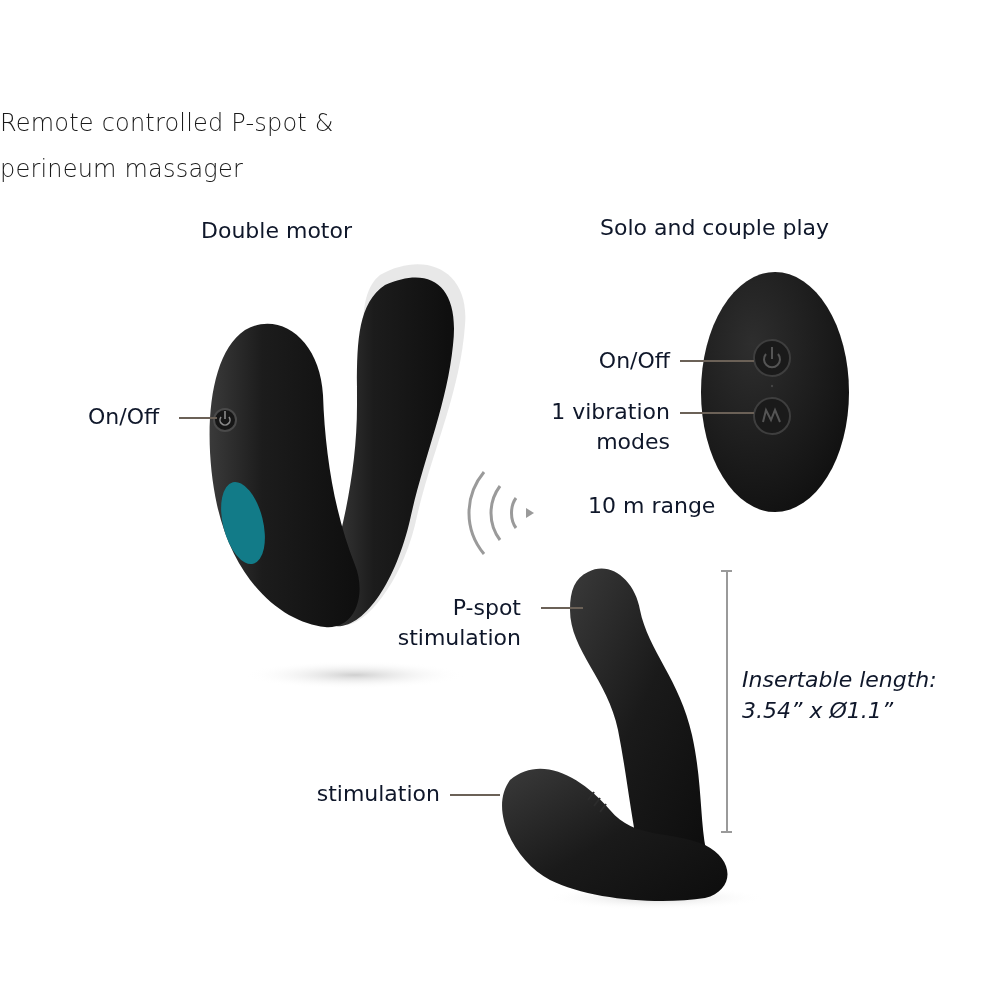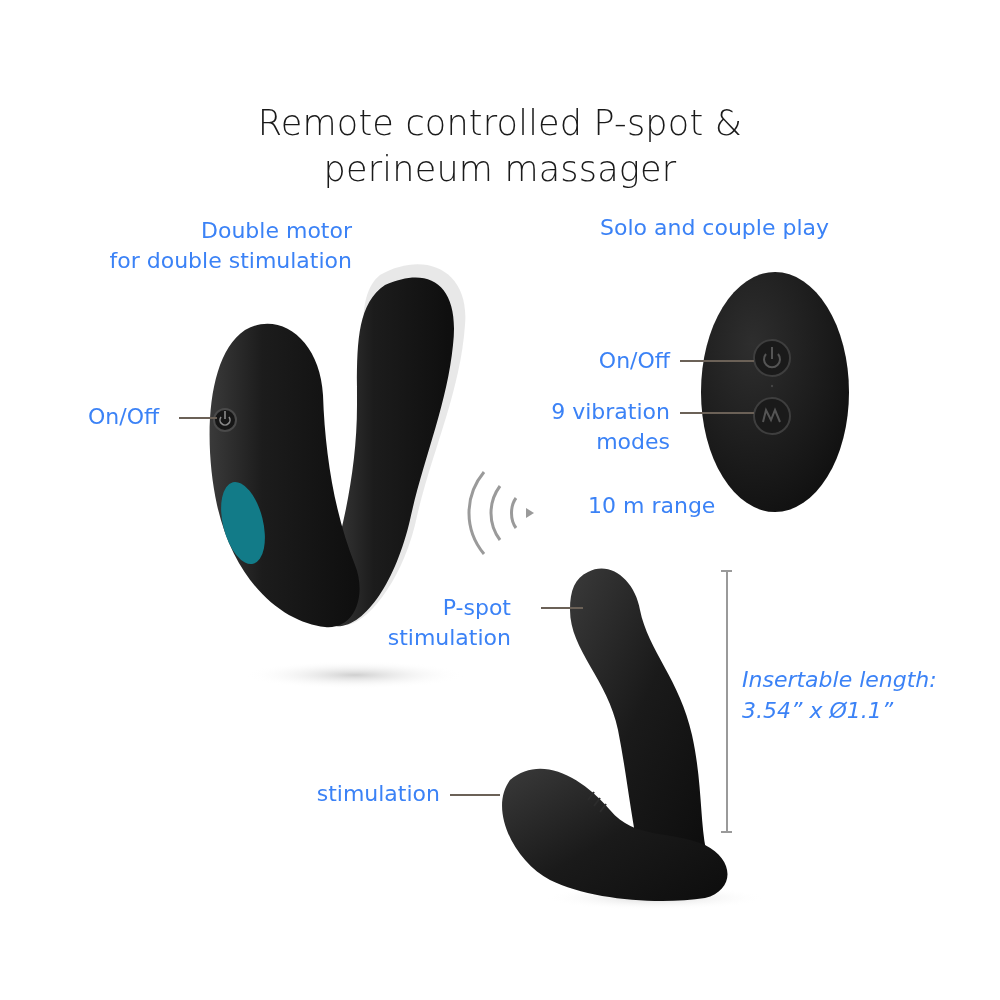--- a/index.html
+++ b/index.html
@@ -1,36 +1,35 @@
 <!DOCTYPE html>
 <html><head>
 <meta charset="utf-8">
 <style>
   html,body{margin:0;padding:0;background:#ffffff;}
   body{width:1000px;height:1000px;position:relative;overflow:hidden;
        font-family:"DejaVu Sans","Liberation Sans",sans-serif;color:#1a1a1a;}
   .abs{position:absolute;}
-  .title{left:0;width:1000px;top:100px;text-align:center;font-size:35px;line-height:46px;font-weight:300;letter-spacing:0.2px;}
-  .label{font-size:22px;line-height:30px;color:#3b82f6;white-space:nowrap;}
+  .title{left:0;width:1000px;top:100px;text-align:left;font-size:24px;line-height:46px;font-weight:300;letter-spacing:0.2px;}
+  .label{font-size:22px;line-height:30px;color:#0f172a;white-space:nowrap;}
   .right{text-align:right;}
   .center{text-align:left;}
   .leader{height:1.5px;background:#6b6157;}
   svg{position:absolute;overflow:visible;}
 </style>
 </head>
 <body>
 
 <div class="abs title">
   <div>Remote controlled P-spot &amp;</div>
   <div>perineum massager</div>
 </div>
 
 <div class="abs label right" style="left:60px;width:292px;top:216px;">
   <div>Double motor</div>
-  <div>for double stimulation</div>
 </div>
 
 <div class="abs label center" style="left:600px;width:290px;top:213px;">Solo and couple play</div>
 
 <svg style="left:195px;top:255px;" width="290" height="440" viewBox="0 0 290 440">
   <defs>
     <linearGradient id="bodyG" x1="0" y1="0" x2="1" y2="0">
       <stop offset="0" stop-color="#3a3a3a"></stop>
       <stop offset="0.35" stop-color="#1c1c1c"></stop>
       <stop offset="1" stop-color="#0e0e0e"></stop>
@@ -70,21 +69,21 @@
   <circle cx="72" cy="116" r="1.2" fill="#444"></circle>
   <g>
     <circle cx="72" cy="146" r="18" fill="#1a1a1a" stroke="#3e3e3e" stroke-width="2"></circle>
     <path d="M63 152 L66 140 L71 150 L75 140 L80 152" stroke="#555" stroke-width="2" fill="none"></path>
   </g>
 </svg>
 
 <div class="abs label right" style="left:560px;width:110px;top:346px;">On/Off</div>
 <div class="abs leader" style="left:680px;top:360px;width:74px;"></div>
 <div class="abs label right" style="left:520px;width:150px;top:397px;">
-  <div>9 vibration</div>
+  <div>1 vibration</div>
   <div>modes</div>
 </div>
 <div class="abs leader" style="left:680px;top:412px;width:74px;"></div>
 
 <svg style="left:462px;top:468px;" width="80" height="90" viewBox="0 0 80 90">
   <path d="M22 4 C2 28 2 62 22 86" stroke="#9a9a9a" stroke-width="3" fill="none"></path>
   <path d="M38 18 C26 34 26 56 38 72" stroke="#9a9a9a" stroke-width="3" fill="none"></path>
   <path d="M54 30 C48 38 48 52 54 60" stroke="#9a9a9a" stroke-width="3" fill="none"></path>
   <path d="M64 40 L72 45 L64 50 Z" fill="#9a9a9a"></path>
 </svg>
@@ -107,21 +106,21 @@
   <path d="M118 12 C140 0 165 20 170 50 C178 90 210 120 222 175 C232 220 230 260 236 290 L170 300 C160 250 156 210 148 170 C138 120 100 90 100 50 C100 30 105 18 118 12Z" fill="url(#prodG)"></path>
 
   <path d="M40 220 C70 195 110 215 140 250 C165 280 200 270 235 285 C265 300 265 330 235 338 C190 345 120 340 80 320 C45 302 18 250 40 220Z" fill="url(#prodG)"></path>
   <g stroke="#2c2c2c" stroke-width="2">
     <line x1="118" y1="240" x2="124" y2="232"></line>
     <line x1="124" y1="246" x2="130" y2="238"></line>
     <line x1="130" y1="252" x2="136" y2="244"></line>
   </g>
 </svg>
 
-<div class="abs label right" style="left:368px;width:143px;top:593px;">
+<div class="abs label right" style="left:378px;width:143px;top:593px;">
   <div>P-spot</div>
   <div>stimulation</div>
 </div>
 <div class="abs leader" style="left:541px;top:607px;width:42px;"></div>
 
 <div class="abs label right" style="left:290px;width:150px;top:779px;">
   <div>stimulation</div>
 </div>
 <div class="abs leader" style="left:450px;top:794px;width:50px;"></div>
 

